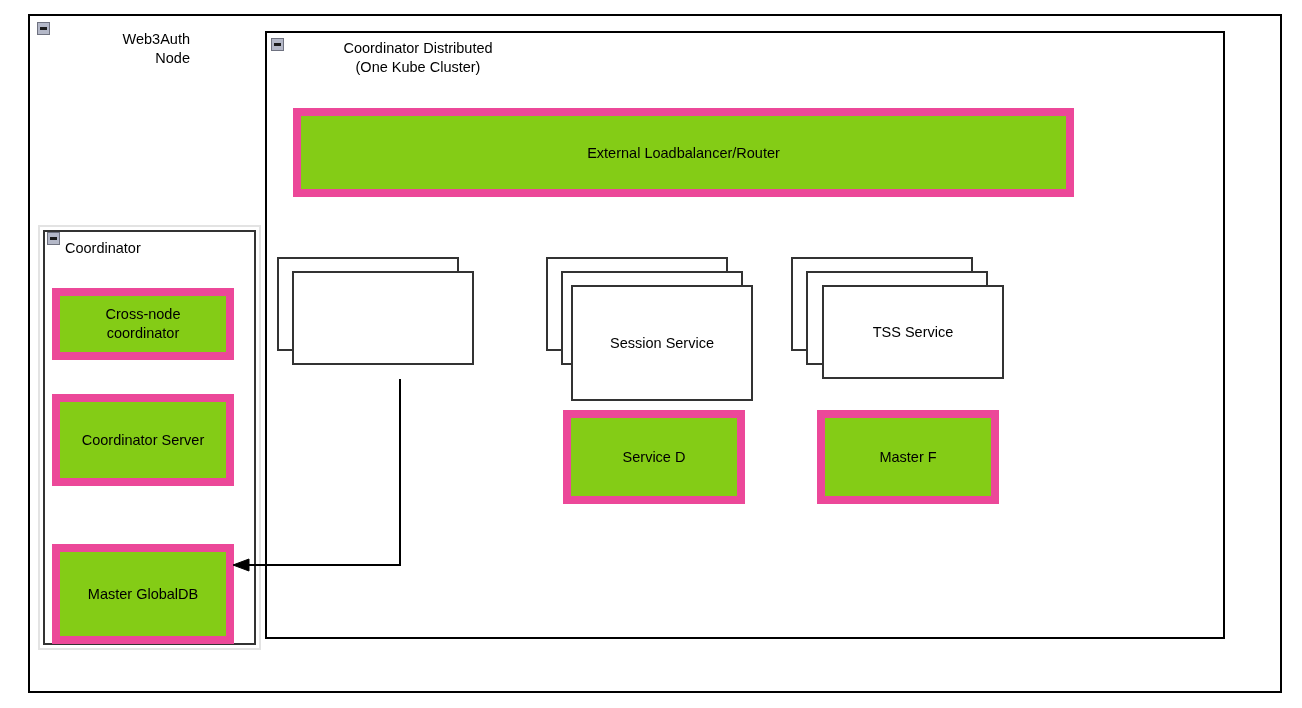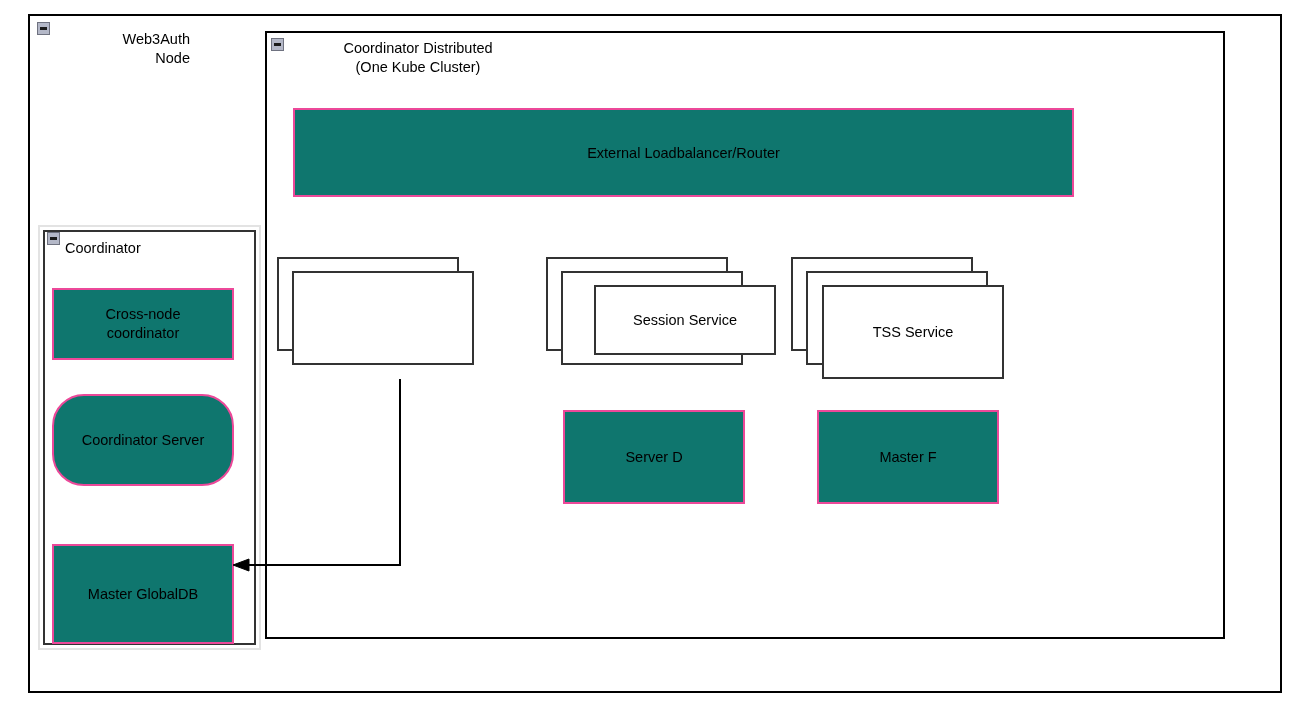--- a/index.html
+++ b/index.html
@@ -16,22 +16,22 @@
     width: 1302px;
     height: 708px;
     background: #ffffff;
     overflow: hidden;
   }
 
   
   .box {
     position: absolute;
     box-sizing: border-box;
-    background: #0f766e;
-    border: 2px solid #ec4899;
+    background: #84cc16;
+    border: 8px solid #ec4899;
   }
   .container-box {
     position: absolute;
     box-sizing: border-box;
     background: #ffffff;
     border: 2px solid #000000;
   }
   .shadow-wrap {
     position: absolute;
     box-sizing: border-box;
@@ -147,55 +147,55 @@
   </div>
 
   <div class="stack" style="left:277px; top:257px; width:215px; height:124px;">
     <div class="layer" style="left:0px; top:0px; width:182px; height:94px;"></div>
     <div class="layer" style="left:15px; top:14px; width:182px; height:94px;"></div>
   </div>
 
   <div class="stack" style="left:546px; top:257px; width:215px; height:124px;">
     <div class="layer" style="left:0px; top:0px; width:182px; height:94px;"></div>
     <div class="layer" style="left:15px; top:14px; width:182px; height:94px;"></div>
-    <div class="layer" style="left:48px; top:28px; width:182px; height:70px;">
+    <div class="layer" style="left:25px; top:28px; width:182px; height:116px;">
       <div class="box-label">Session Service</div>
     </div>
   </div>
 
   <div class="stack" style="left:791px; top:257px; width:215px; height:124px;">
     <div class="layer" style="left:0px; top:0px; width:182px; height:94px;"></div>
     <div class="layer" style="left:15px; top:14px; width:182px; height:94px;"></div>
     <div class="layer" style="left:31px; top:28px; width:182px; height:94px;">
       <div class="box-label">TSS Service</div>
     </div>
   </div>
 
   <div class="box" style="left:563px; top:410px; width:182px; height:94px;">
-    <div class="box-label">Server D</div>
+    <div class="box-label">Service D</div>
   </div>
 
   <div class="box" style="left:817px; top:410px; width:182px; height:94px;">
     <div class="box-label">Master F</div>
   </div>
 
   <div class="shadow-wrap" style="left:38px; top:225px; width:223px; height:425px;">
     <div class="container-box"></div>
   </div>
 
   <div class="collapse-icon" style="left:47px; top:232px;"></div>
 
   <div class="inline-title" style="left:65px; top:239px;">Coordinator</div>
 
   <div class="box" style="left:52px; top:288px; width:182px; height:72px;">
     <div class="box-label">Cross-node
 coordinator</div>
   </div>
 
-  <div class="box" style="left:52px; top:394px; width:182px; height:92px;border-radius:32px;">
+  <div class="box" style="left:52px; top:394px; width:182px; height:92px;">
     <div class="box-label">Coordinator Server</div>
   </div>
 
   <div class="box" style="left:52px; top:544px; width:182px; height:100px;">
     <div class="box-label">Master GlobalDB</div>
   </div>
 
   <svg class="connector" viewBox="0 0 1302 708" width="1302" height="708">
     <polyline points="400,379 400,565 243,565" fill="none" stroke="#000000" stroke-width="2"></polyline>
     <polygon points="233,565 249,559 249,571" fill="#000000" stroke="#000000" stroke-width="1"></polygon>

